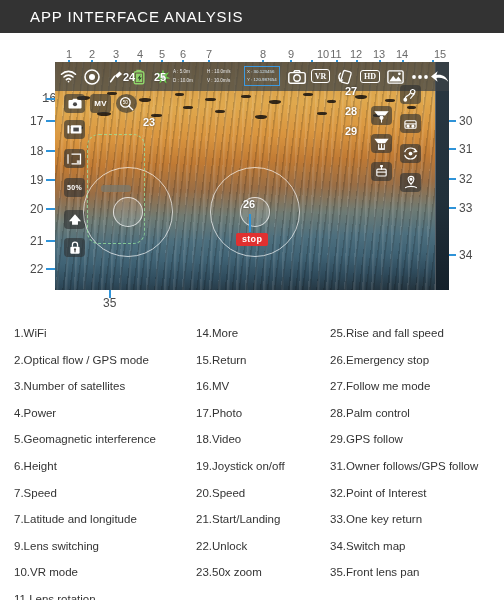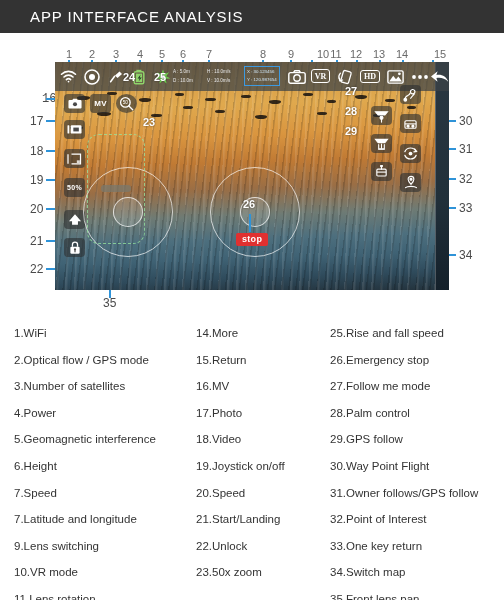--- a/index.html
+++ b/index.html
@@ -505,21 +505,20 @@
       <div class="litem">23.50x zoom</div>
 
     </div>
 
     <div class="lcol" style="left:330px;width:175px;">
       <div class="litem">25.Rise and fall speed</div>
       <div class="litem">26.Emergency stop</div>
       <div class="litem">27.Follow me mode</div>
       <div class="litem">28.Palm control</div>
       <div class="litem">29.GPS follow</div>
-      <div class="litem">30.Way Point Flight</div>
       <div class="litem">31.Owner follows/GPS follow</div>
       <div class="litem">32.Point of Interest</div>
       <div class="litem">33.One key return</div>
       <div class="litem">34.Switch map</div>
       <div class="litem">35.Front lens pan</div>
 
     </div>
   </div>
 
 </div>

